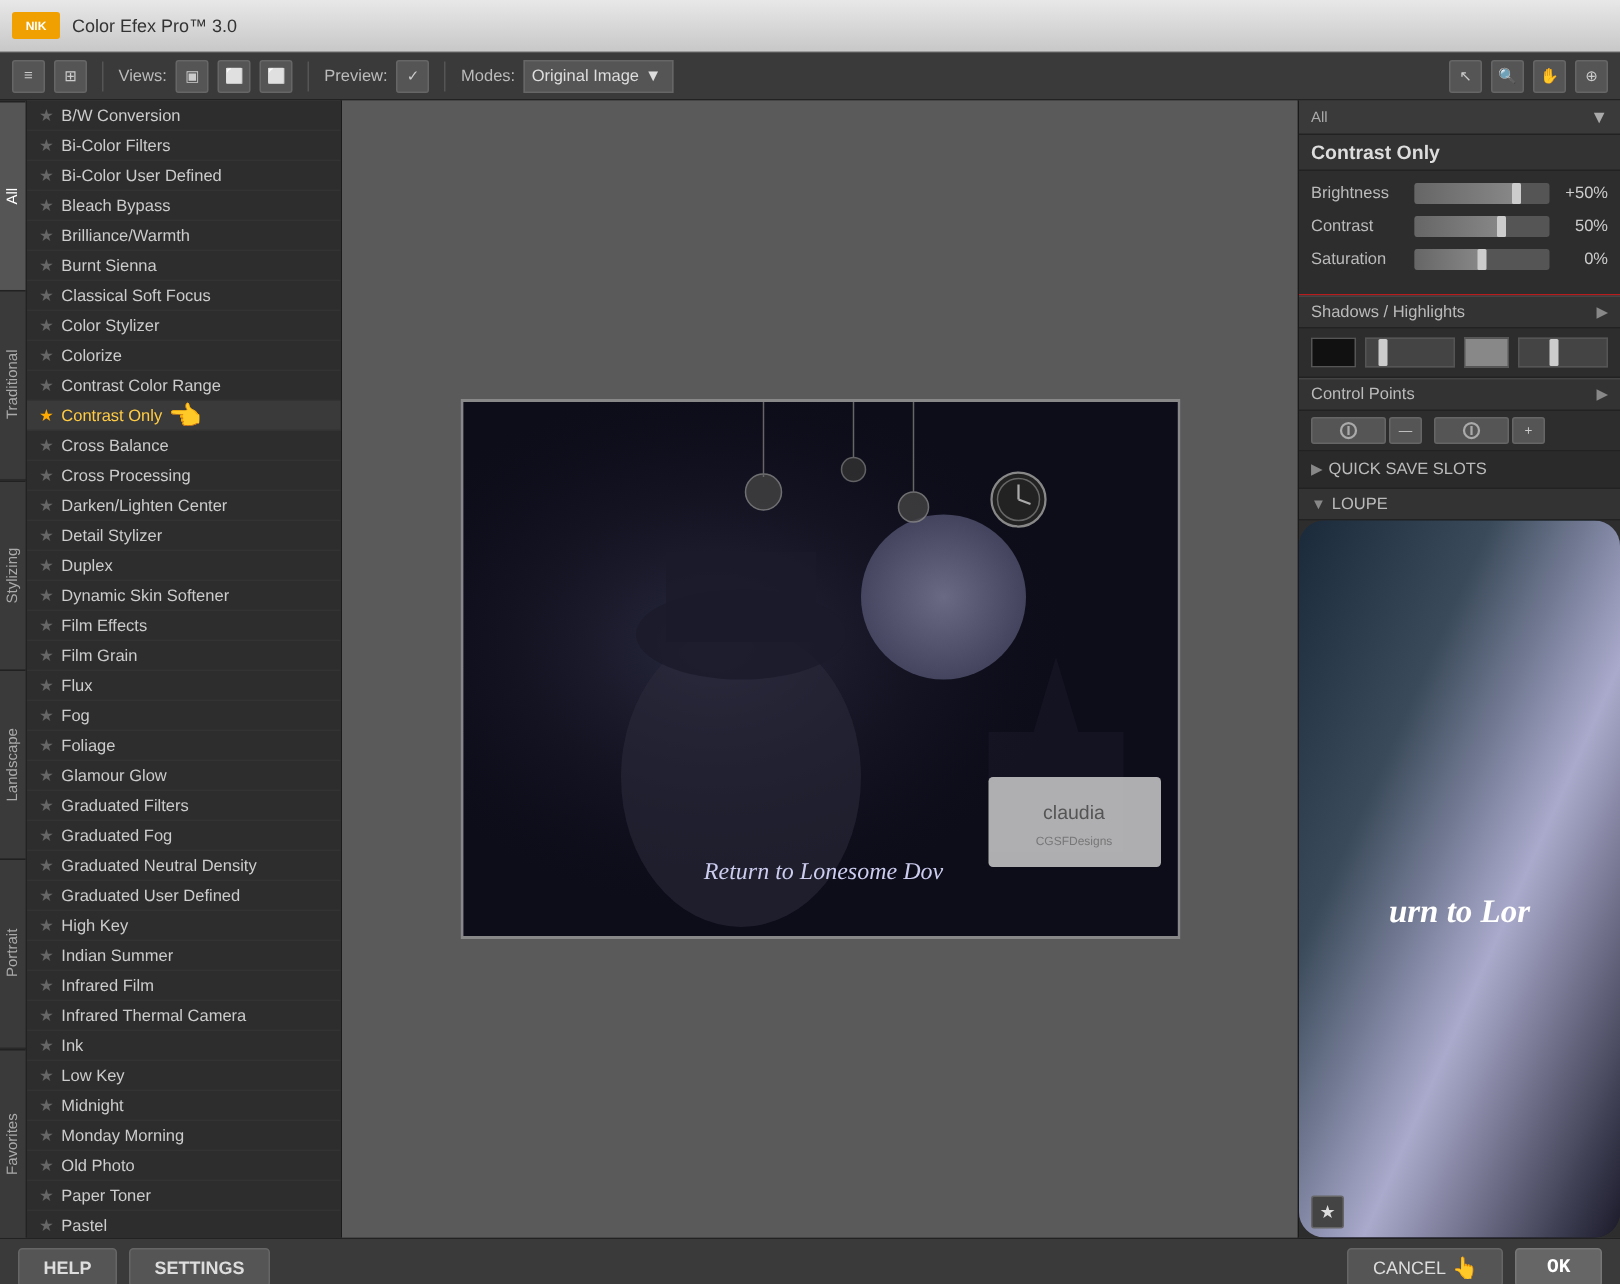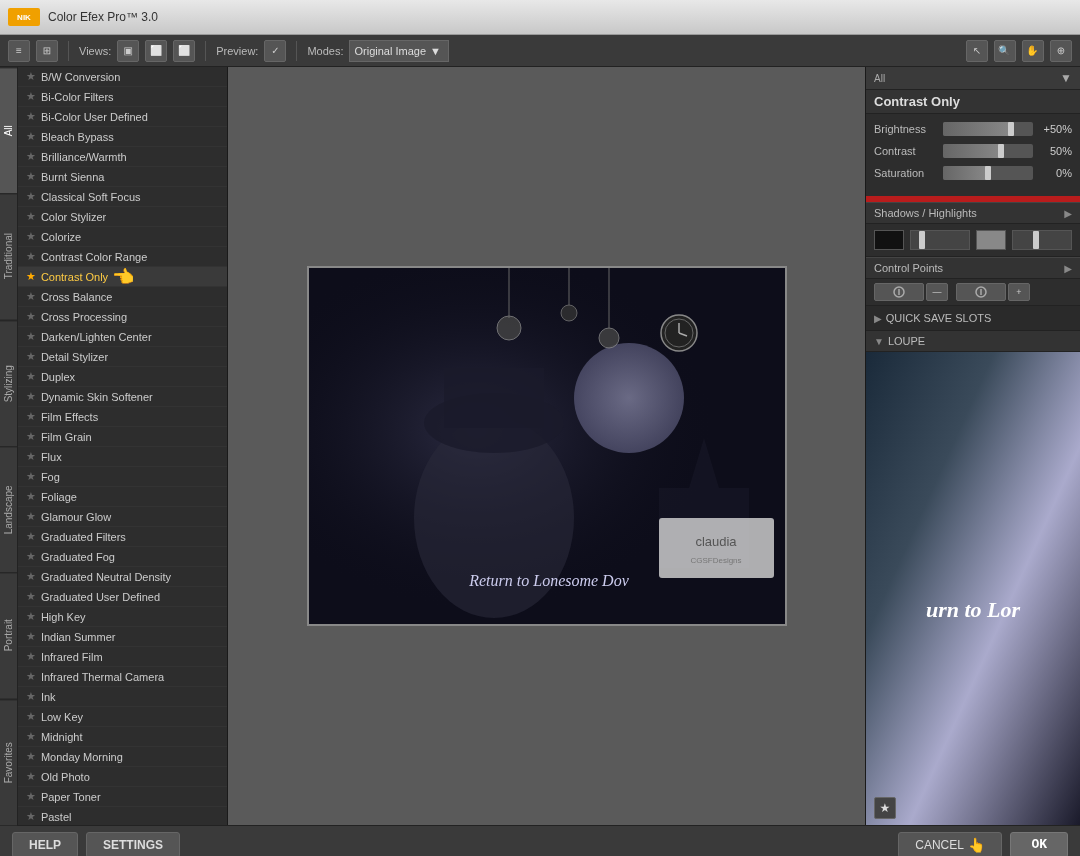--- a/index.html
+++ b/index.html
@@ -245,21 +245,21 @@
     }
     .rph-arrow {
       font-size: 12px;
       color: #aaa;
       cursor: pointer;
     }
 
     
     .sliders-section {
       padding: 8px;
-      border-bottom: 6px solid #b91c1c;
+      border-bottom: 1px solid #b91c1c;
     }
     .slider-row {
       display: flex;
       align-items: center;
       margin-bottom: 8px;
       gap: 4px;
     }
     .slider-label {
       width: 65px;
       font-size: 11px;
@@ -410,20 +410,21 @@
       font-size: 10px;
       color: #888;
       cursor: pointer;
     }
     .loupe-image {
       flex: 1;
       background: linear-gradient(135deg, #1a2a3a 0%, #2a3a4a 30%, #aaaacc 50%, #3a3a5a 70%, #1a1a2a 100%);
       position: relative;
       overflow: hidden;
       min-height: 120px;
+      border-radius: 17px;
     }
     .loupe-btn {
       position: absolute;
       bottom: 6px;
       left: 8px;
       width: 22px;
       height: 22px;
       background: #444;
       border: 1px solid #666;
       border-radius: 2px;

